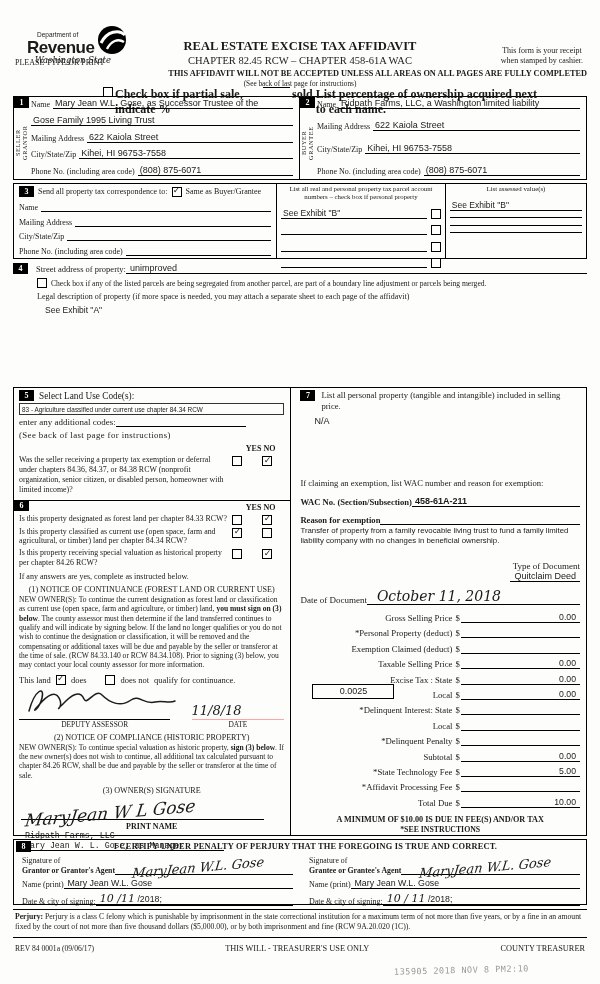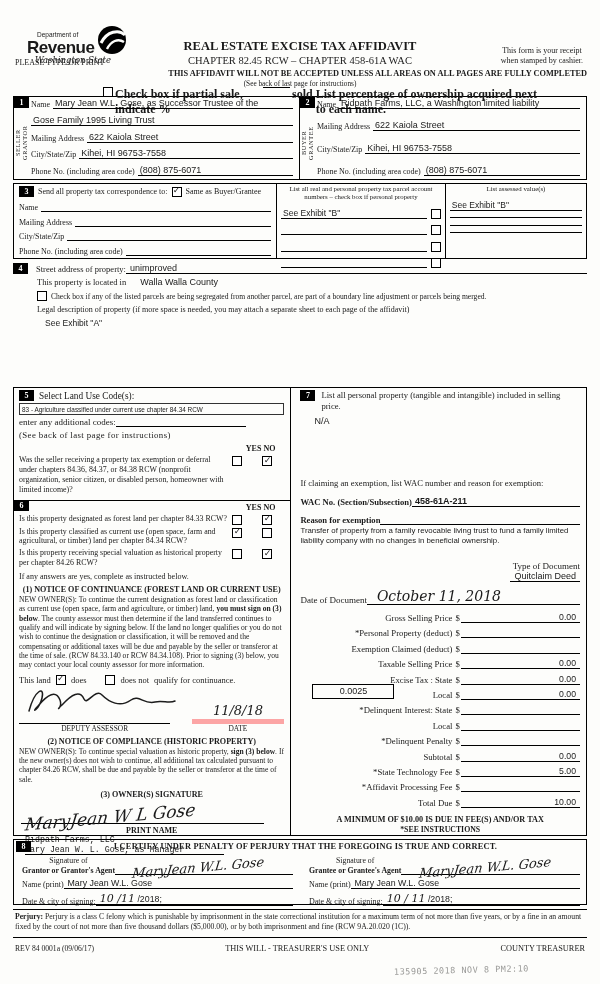--- a/index.html
+++ b/index.html
@@ -85,28 +85,28 @@
   .addl .fl{width:130px;border-bottom:1px solid #000;}
   .seeback2{font-size:8.8px;margin-top:3px;letter-spacing:0.4px;}
   .ynhead{display:flex;justify-content:flex-end;gap:2px;padding-right:9px;font-weight:bold;
           font-size:8px;margin-top:4px;}
   .q{display:flex;margin-top:2px;}
   .qt{flex:1;font-size:7.9px;line-height:1.25;padding-right:4px;}
   .qb{width:52px;display:flex;gap:20px;align-items:flex-start;padding-top:1px;flex:none;}
   .div6{border-top:1.5px solid #000;margin:5px -6px 0 -5px;position:relative;height:0;}
   .div6 .badge{position:absolute;left:0;top:-1px;}
   .ifyes{font-size:8px;margin-top:4px;}
-  .ntitle{text-align:center;font-weight:bold;font-size:8.1px;margin-top:4px;}
+  .ntitle{text-align:center;font-weight:normal;font-size:8.1px;margin-top:4px;}
   .nbody{font-size:7.55px;line-height:1.24;margin-top:1px;text-align:left;}
   .qualify{display:flex;align-items:center;gap:5px;font-size:8.5px;margin-top:5px;position:relative;}
   .scrawl{position:absolute;left:4px;top:6px;pointer-events:none;}
   .sigrow{display:flex;align-items:flex-end;margin-top:16px;}
   .sigrow .sl{width:57%;border-bottom:1px solid #000;height:10px;}
   .sigrow .gap{width:8%;}
-  .sigrow .dl{width:35%;border-bottom:5px solid #fca5a5;text-align:center;}
+  .sigrow .dl{width:35%;border-bottom:1px solid #fca5a5;text-align:left;}
   .sigrow .dl .hand{font-size:13px;}
   .siglabels{display:flex;font-size:7.4px;margin-top:0px;}
   .siglabels .a{width:57%;text-align:center;}
   .siglabels .c{width:35%;margin-left:8%;text-align:center;}
   .ownersig{position:relative;height:24px;margin-top:2px;}
   .ownersig .line{position:absolute;left:2px;right:20px;bottom:1px;border-bottom:1px solid #000;}
   .ownersig .script{position:absolute;left:6px;bottom:-2px;font-size:17px;}
   .printname{text-align:center;font-weight:bold;font-size:8px;margin-top:1px;}
   .printed{font-family:"Liberation Mono",monospace;font-size:8.3px;line-height:1.15;margin-left:6px;}
   .printed .u{display:inline-block;border-bottom:1px solid #000;padding-right:40px;}
@@ -138,21 +138,21 @@
   .minnote{text-align:center;font-weight:bold;font-size:8.2px;margin-top:7px;line-height:1.3;}
   .minnote .l2{font-size:7.8px;}
 
   
   .sec8{border:1.5px solid #000;margin-top:3px;height:66px;box-sizing:border-box;
         padding:1px 6px 0 2px;position:relative;}
   .s8head{display:flex;align-items:center;}
   .s8head .tt{flex:1;text-align:center;font-weight:bold;font-size:8.4px;letter-spacing:0.2px;}
   .s8cols{display:flex;gap:16px;margin-top:1px;padding-left:6px;}
   .s8col{flex:1;min-width:0;}
-  .s8sig{display:flex;align-items:flex-end;position:relative;height:22px;text-align:center;}
+  .s8sig{display:flex;align-items:flex-end;position:relative;height:22px;}
   .s8sig .lbl{font-size:7.8px;line-height:1.2;white-space:nowrap;}
   .s8sig .fill{height:8px;}
   .s8sig .script{position:absolute;left:110px;bottom:0;font-size:13px;}
   .s8line{display:flex;align-items:flex-end;font-size:8px;margin-top:3px;}
   .s8line .vv{flex:1;border-bottom:1px solid #000;font-family:"Liberation Sans",sans-serif;
               font-size:8.8px;padding:0 4px;white-space:nowrap;overflow:hidden;}
   .s8date .hand{font-size:11px;}
 
   
   .perjury{margin-top:4px;border-top:1px solid #000;border-bottom:1.5px solid #000;
@@ -323,24 +323,20 @@
             <span class="fill"></span>
           </div>
     </div>
   </div>
 
   <div class="sec4">
     <div class="s4row">
       <span class="badge">4</span>
       <span>Street address of property:</span>
       <span class="vv fill sans" style="font-size:9px;padding:0 4px;">unimproved</span>
-    </div>
-    <div class="s4row" style="margin-left:24px;">
-      <span>This property is located in</span>
-      <span class="sans" style="font-size:9px;margin-left:14px;">Walla Walla County</span>
     </div>
     <div class="segrow">
       <span class="cb"></span>
       <span>Check box if any of the listed parcels are being segregated from another parcel, are part of a boundary line adjustment or parcels being merged.</span>
     </div>
     <div class="legal">Legal description of property (if more space is needed, you may attach a separate sheet to each page of the affidavit)</div>
     <div class="exhibitA">See Exhibit "A"</div>
   </div>
 
   <div class="sec567">

